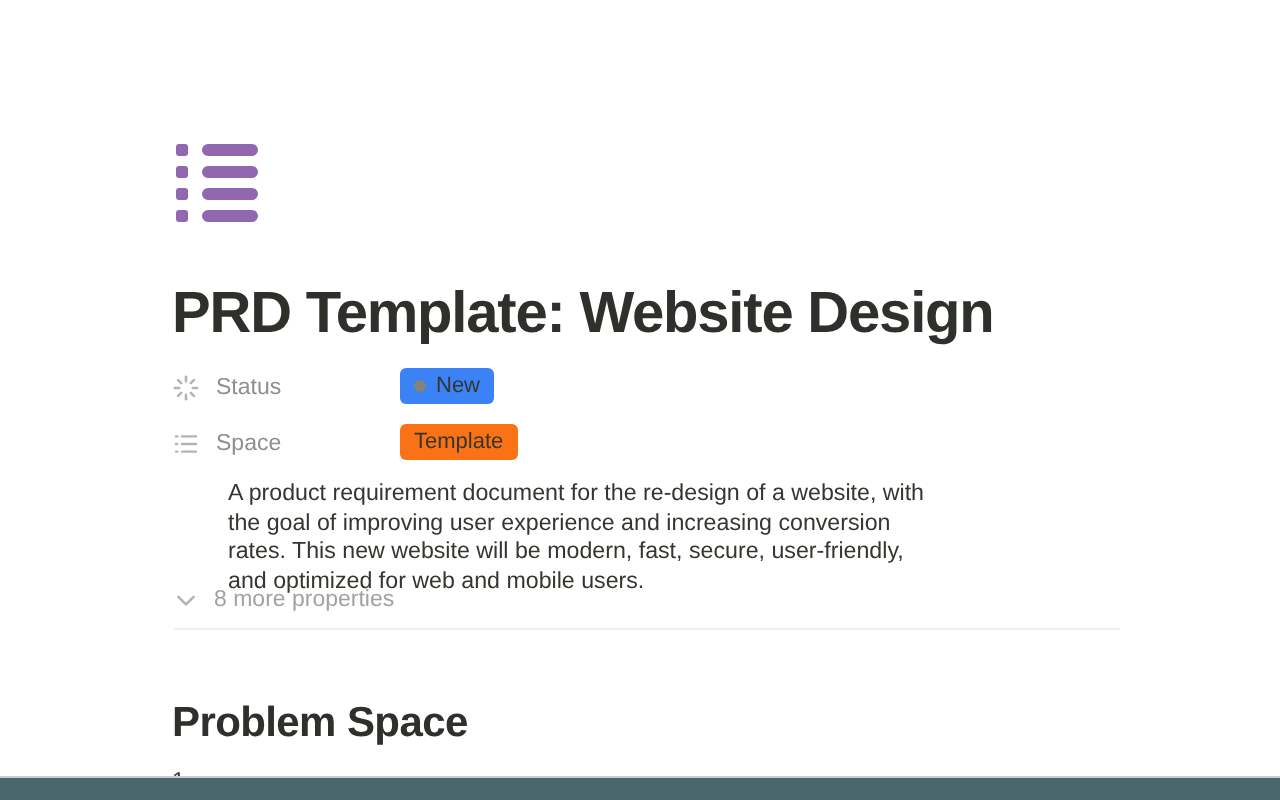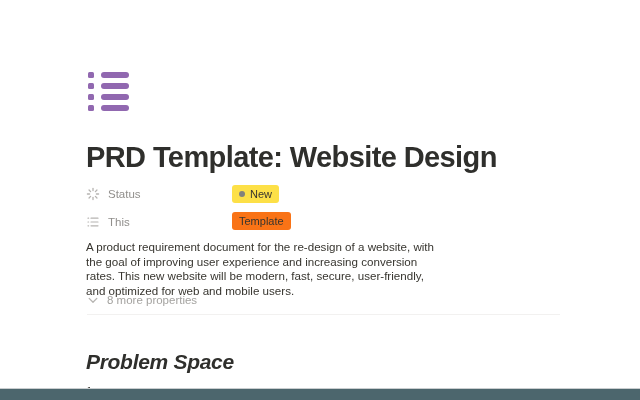--- a/index.html
+++ b/index.html
@@ -80,21 +80,20 @@
     position: absolute;
     left: 86px;
     top: 184px;
     width: 480px;
   }
   .prop-row {
     display: flex;
     align-items: flex-start;
     margin-bottom: 8px;
     min-height: 20px;
-    gap: 32px;
   }
   .prop-label {
     display: flex;
     align-items: center;
     width: 114px;
     flex: 0 0 114px;
     color: #918f8c;
     font-size: 11.5px;
     line-height: 18px;
     padding-top: 1px;
@@ -111,21 +110,21 @@
   .prop-value {
     flex: 1 1 auto;
     font-size: 11.5px;
     line-height: 18px;
     color: #37352f;
   }
 
   .badge {
     display: inline-flex;
     align-items: center;
-    background: #fde047;
+    background: #3b82f6;
     border-radius: 3px;
     padding: 2px 7px;
     font-size: 11px;
     line-height: 14px;
     color: #37352f;
   }
   .badge .status-dot {
     width: 6px;
     height: 6px;
     border-radius: 50%;
@@ -135,20 +134,21 @@
   }
   .badge.tag {
     background: #f97316;
   }
 
   .summary-text {
     font-size: 11.6px;
     line-height: 14.6px;
     color: #37352f;
     width: 355px;
+    margin-left: 28px;
   }
 
   .more-props {
     position: absolute;
     left: 86px;
     top: 292px;
     display: flex;
     align-items: center;
     color: #a3a29f;
     font-size: 11.5px;
@@ -176,21 +176,20 @@
   .section-heading {
     position: absolute;
     left: 86px;
     top: 348px;
     font-size: 21px;
     line-height: 28px;
     font-weight: bold;
     letter-spacing: -0.3px;
     color: #2f2f2c;
     white-space: nowrap;
-    font-style: italic;
   }
 
   
   .cutoff-item {
     position: absolute;
     left: 86px;
     top: 384px;
     font-size: 11.5px;
     line-height: 14px;
     color: #37352f;
@@ -275,21 +274,21 @@
           <span class="prop-icon">
             <svg viewBox="0 0 14 14" width="14" height="14" fill="none" stroke="currentColor" stroke-width="1.2" stroke-linecap="round">
               <line x1="2" y1="3.2" x2="2.6" y2="3.2"></line>
               <line x1="5" y1="3.2" x2="12" y2="3.2"></line>
               <line x1="2" y1="7" x2="2.6" y2="7"></line>
               <line x1="5" y1="7" x2="12" y2="7"></line>
               <line x1="2" y1="10.8" x2="2.6" y2="10.8"></line>
               <line x1="5" y1="10.8" x2="12" y2="10.8"></line>
             </svg>
           </span>
-          <span>This</span>
+          <span>Space</span>
         </div>
         <div class="prop-value">
           <span class="badge tag">
             <span>Template</span>
           </span>
         </div>
       </div>
 
       <div class="prop-row">
         <div class="prop-value">

